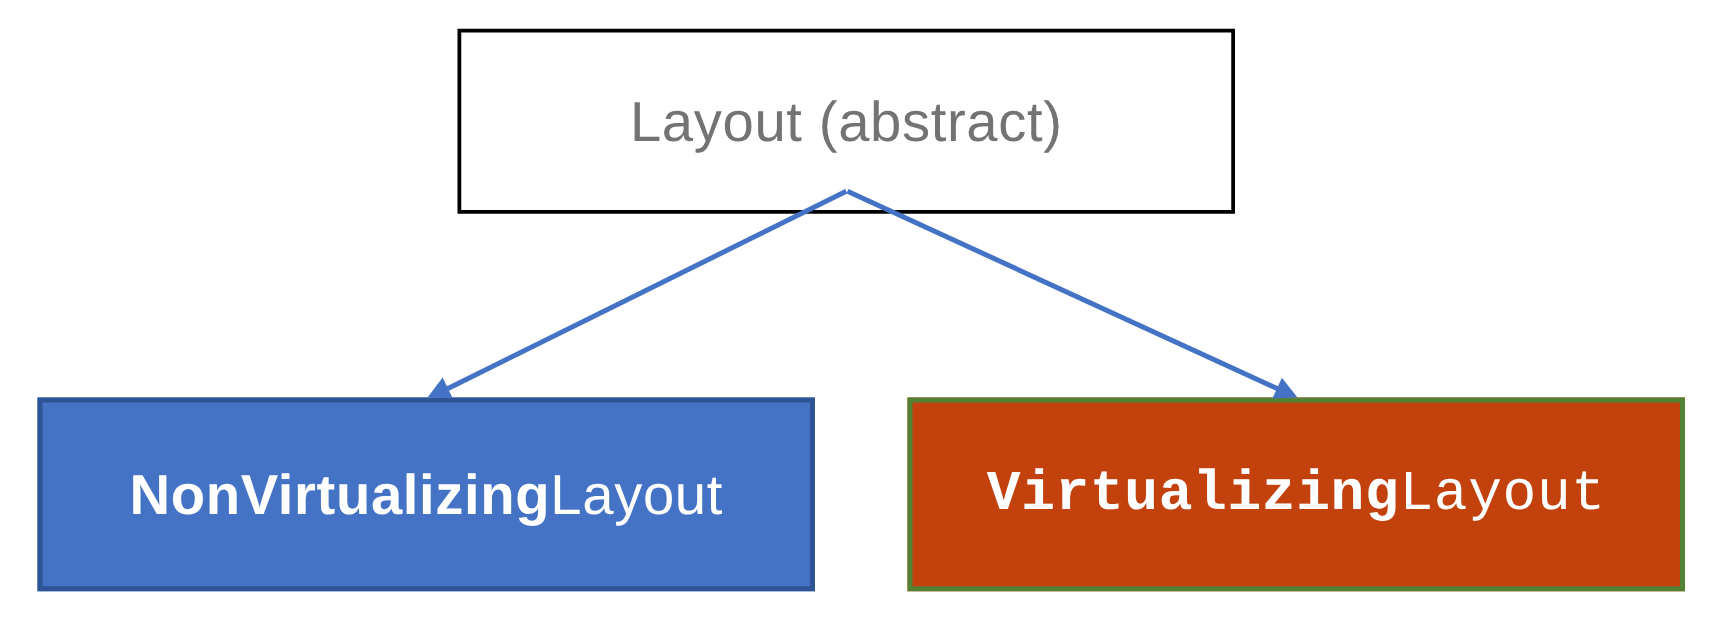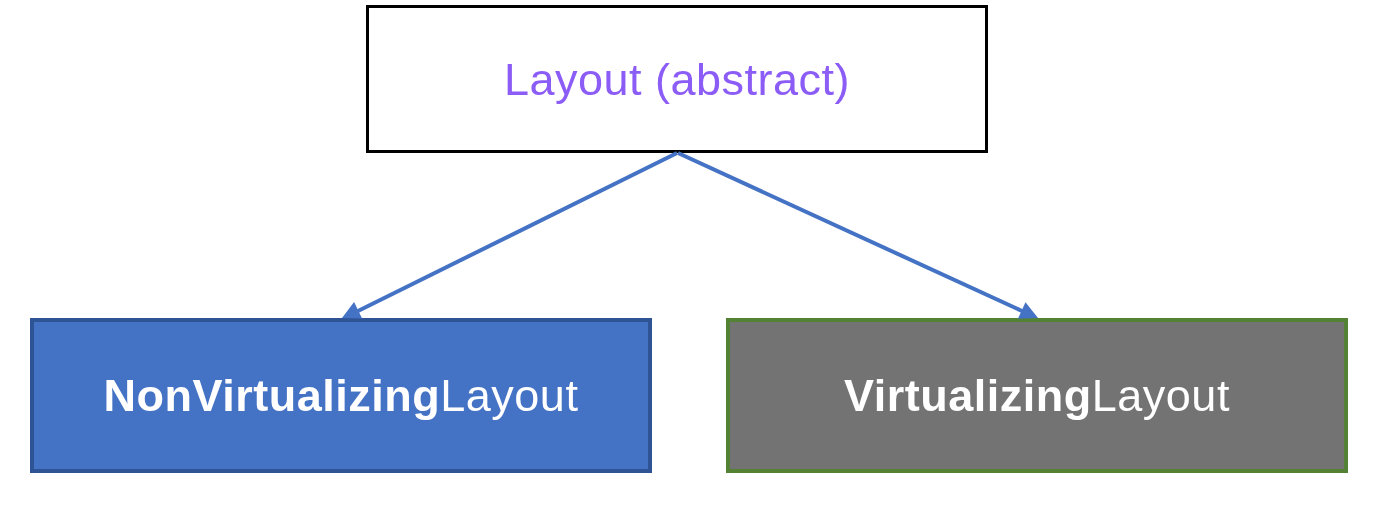--- a/index.html
+++ b/index.html
@@ -55,31 +55,31 @@
   .connector-line {
     fill: none;
     stroke-width: 4;
   }
 </style>
 </head>
 <body>
 
 <div class="canvas">
 
-  <div class="node node-root" style="background-color: rgb(255, 255, 255); border-color: rgb(0, 0, 0); color: #8b5cf6;">
+  <div class="node node-root" style="background-color: rgb(255, 255, 255); border-color: rgb(0, 0, 0); color: #737373; margin-top: 18px;">
     <span class="label-regular">Layout (abstract)</span>
   </div>
 
   <div class="node node-child node-child-left" style="background-color: rgb(68, 114, 196); border-color: rgb(47, 84, 150); color: rgb(255, 255, 255);">
     <span>
       <span class="label-bold">NonVirtualizing</span><span class="label-regular">Layout</span>
     </span>
   </div>
 
-  <div class="node node-child node-child-right" style="background-color: #737373; border-color: rgb(84, 130, 53); color: rgb(255, 255, 255);">
+  <div class="node node-child node-child-right" style="background-color: #c2410c; border-color: rgb(84, 130, 53); color: rgb(255, 255, 255); font-family: Liberation Mono, monospace;">
     <span>
       <span class="label-bold">Virtualizing</span><span class="label-regular">Layout</span>
     </span>
   </div>
 
   <svg class="connectors" width="1379" height="509" viewBox="0 0 1379 509" xmlns="http://www.w3.org/2000/svg">
     <line class="connector-line" x1="677" y1="153" x2="358" y2="311" style="stroke: rgb(68, 114, 196);"></line>
     <polygon points="342,318 354.1,302 362.1,318.5" style="fill: rgb(68, 114, 196);"></polygon>
     <line class="connector-line" x1="678" y1="153" x2="1022" y2="311" style="stroke: rgb(68, 114, 196);"></line>
     <polygon points="1038,318 1017.9,318.7 1025.5,302.2" style="fill: rgb(68, 114, 196);"></polygon>

